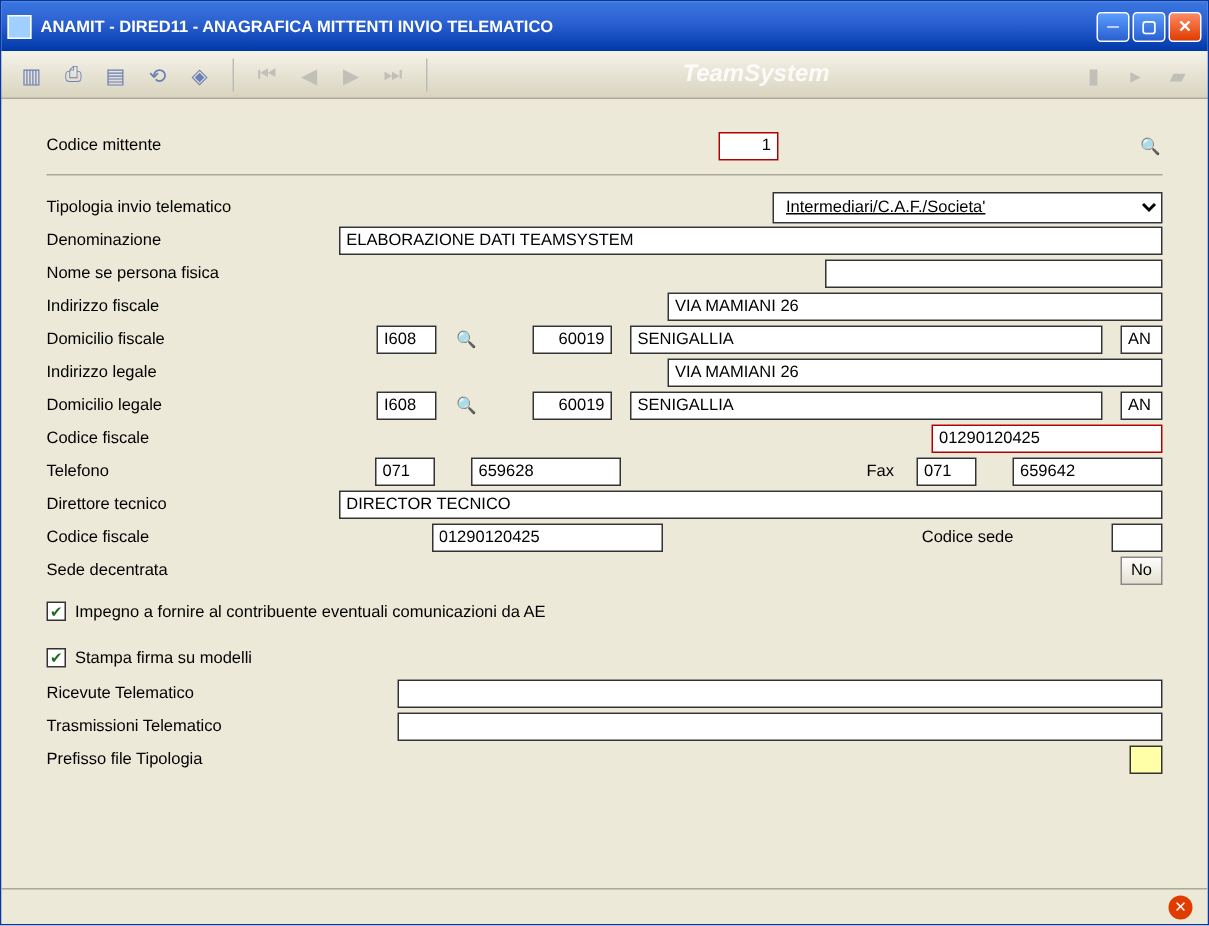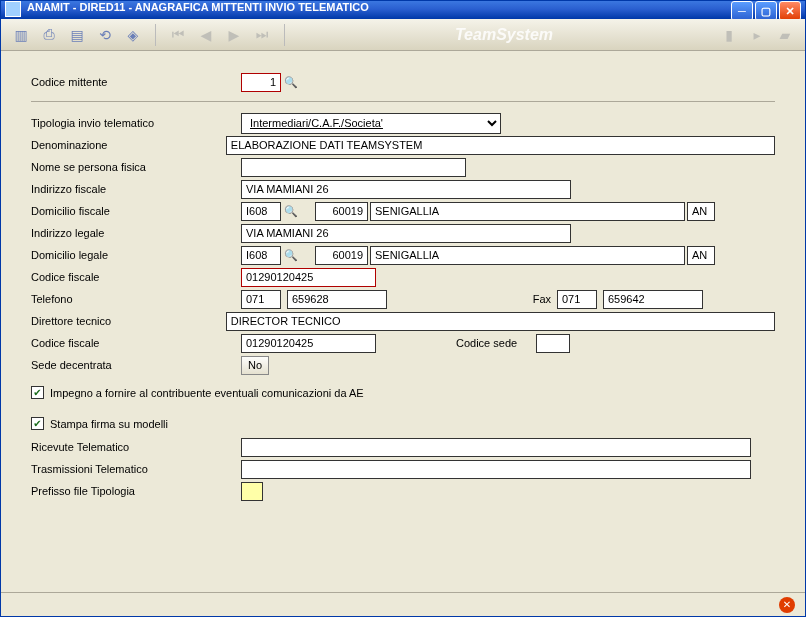--- a/index.html
+++ b/index.html
@@ -14,24 +14,24 @@
   }
   .window {
     width: 806px;
     height: 617px;
     border: 1px solid #0038a8;
     background: #ece9d8;
     display: flex;
     flex-direction: column;
   }
   .titlebar {
-    height: 18px;
+    height: 33px;
     background: linear-gradient(to bottom, #3b77e0 0%, #2a5fd0 45%, #0038a8 100%);
     display: flex;
-    align-items: flex-start;
+    align-items: center;
     padding: 0 4px;
     color: #fff;
     font-weight: bold;
   }
   .titlebar .app-icon {
     width: 16px; height: 16px;
     background: #a0d0ff;
     border: 1px solid #fff;
     margin-right: 6px;
   }
@@ -78,20 +78,21 @@
     flex: 1;
     padding: 20px 30px;
     background: #ece9d8;
     overflow: hidden;
   }
   .row {
     display: flex;
     align-items: center;
     min-height: 22px;
     margin-bottom: 0;
+    justify-content: space-between;
   }
   .label {
     width: 210px;
     color: #000;
     padding-right: 4px;
   }
   .hr {
     border-top: 1px solid #aca899;
     margin: 8px 0 10px 0;
   }
@@ -141,21 +142,21 @@
     padding: 0 10px;
   }
   .status-icon {
     width:16px; height:16px; border-radius:50%;
     background:#e03c00; color:#fff; font-size:10px;
     display:flex; align-items:center; justify-content:center;
     cursor:pointer;
   }
   .gap { display:inline-block; }
   .w40{width:40px}.w50{width:53px}
-  .w100{width:100px}.w135{width:135px}
+  .w100{width:100px}.w135{width:154px}
   .w225{width:225px}.w260{width:260px}
   .w315{width:315px}.w330{width:330px}
   .w500{width:592px}.w510{width:510px}
 </style>
 </head>
 <body>
 
 <div class="window">
 
   <div class="titlebar">

